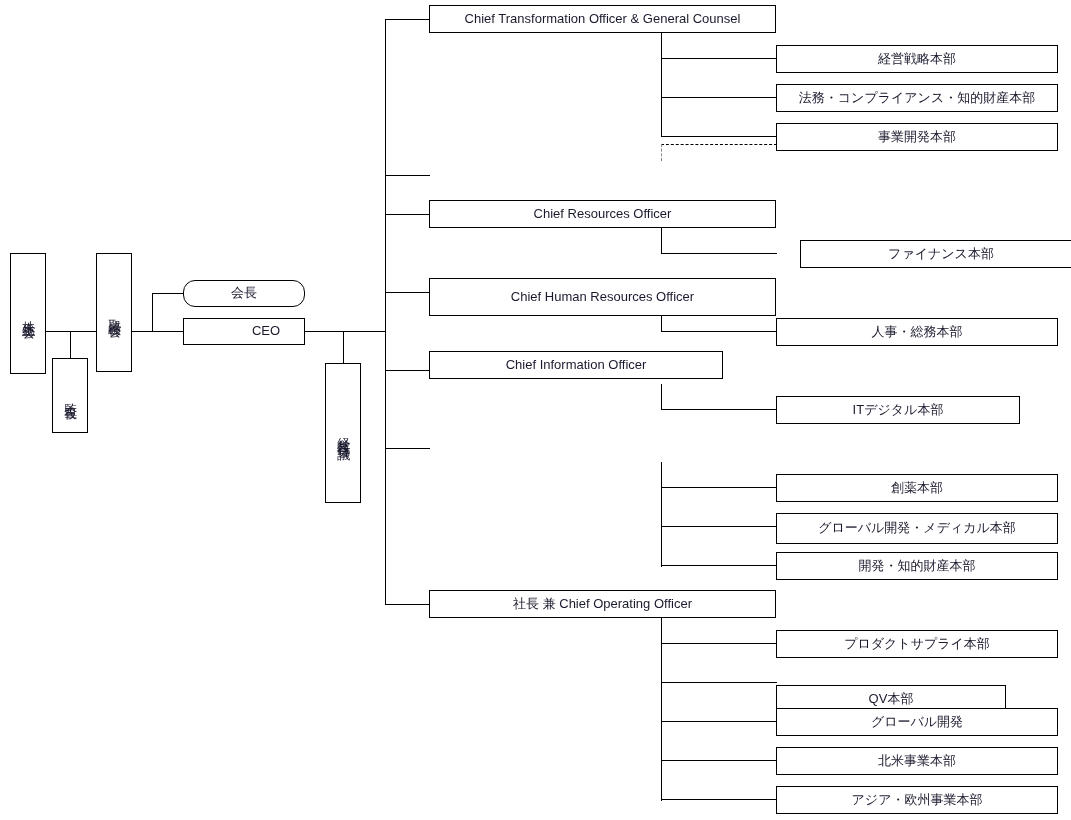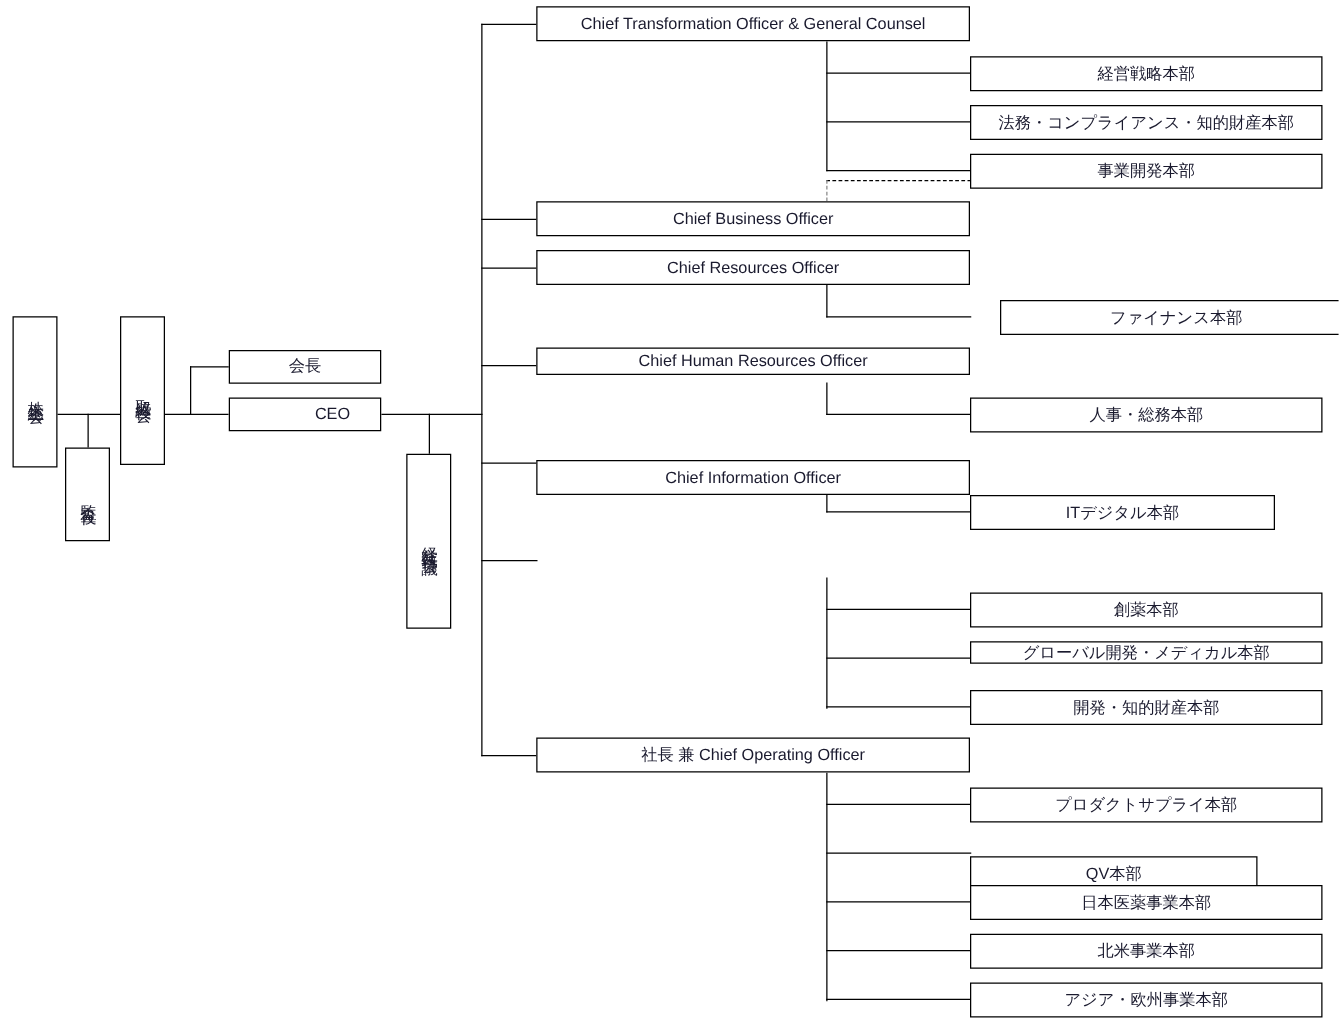--- a/index.html
+++ b/index.html
@@ -66,46 +66,45 @@
 
   <div class="line hline" style="left:45px;top:331px;width:52px;"></div>
 
   <div class="line vline" style="left:70px;top:331px;height:28px;"></div>
 
   <div class="line hline" style="left:131px;top:331px;width:52px;"></div>
 
   <div class="line vline" style="left:152px;top:293px;height:39px;"></div>
   <div class="line hline" style="left:152px;top:293px;width:32px;"></div>
 
-  <div class="box" style="left:183px;top:280px;width:122px;height:27px;">会長</div>
+  <div class="box" style="left:183px;top:280px;width:122px;height:27px;border-radius:12px;">会長</div>
 
   <div class="box" style="left:183px;top:318px;width:122px;height:27px;padding-left:44px;">CEO</div>
 
   <div class="line hline" style="left:305px;top:331px;width:81px;"></div>
 
   <div class="line vline" style="left:343px;top:331px;height:33px;"></div>
 
   <div class="box vtext" style="left:325px;top:363px;width:36px;height:140px;">経営執行会議</div>
 
   <div class="line vline" style="left:385px;top:19px;height:586px;"></div>
 
   <div class="line hline" style="left:385px;top:19px;width:45px;"></div>
   <div class="box" style="left:429px;top:5px;width:347px;height:28px;">Chief Transformation Officer &amp; General Counsel</div>
 
   <div class="line hline" style="left:385px;top:175px;width:45px;"></div>
-  <div class="box" style="left:429px;top:161px;width:347px;height:28px;">Chief Business Officer</div>
 
   <div class="line hline" style="left:385px;top:214px;width:45px;"></div>
   <div class="box" style="left:429px;top:200px;width:347px;height:28px;">Chief Resources Officer</div>
 
   <div class="line hline" style="left:385px;top:292px;width:45px;"></div>
-  <div class="box" style="left:429px;top:278px;width:347px;height:22px;">Chief Human Resources Officer</div>
+  <div class="box" style="left:429px;top:278px;width:347px;height:38px;">Chief Human Resources Officer</div>
 
   <div class="line hline" style="left:385px;top:370px;width:45px;"></div>
-  <div class="box" style="left:429px;top:368px;width:347px;height:28px;">Chief Information Officer</div>
+  <div class="box" style="left:429px;top:351px;width:294px;height:28px;">Chief Information Officer</div>
 
   <div class="line hline" style="left:385px;top:448px;width:45px;"></div>
 
   <div class="line hline" style="left:385px;top:604px;width:45px;"></div>
   <div class="box" style="left:429px;top:590px;width:347px;height:28px;">社長 兼 Chief Operating Officer</div>
 
   <div class="line vline" style="left:661px;top:33px;height:104px;"></div>
 
   <div class="line hline" style="left:661px;top:58px;width:116px;"></div>
   <div class="box jp" style="left:776px;top:45px;width:282px;height:28px;">経営戦略本部</div>
@@ -130,35 +129,35 @@
   <div class="line vline" style="left:661px;top:384px;height:26px;"></div>
   <div class="line hline" style="left:661px;top:409px;width:116px;"></div>
   <div class="box jp" style="left:776px;top:396px;width:244px;height:28px;">ITデジタル本部</div>
 
   <div class="line vline" style="left:661px;top:462px;height:105px;"></div>
 
   <div class="line hline" style="left:661px;top:487px;width:116px;"></div>
   <div class="box jp" style="left:776px;top:474px;width:282px;height:28px;">創薬本部</div>
 
   <div class="line hline" style="left:661px;top:526px;width:116px;"></div>
-  <div class="box jp" style="left:776px;top:513px;width:282px;height:18px;">グローバル開発・メディカル本部</div>
+  <div class="box jp" style="left:776px;top:513px;width:282px;height:31px;">グローバル開発・メディカル本部</div>
 
   <div class="line hline" style="left:661px;top:565px;width:116px;"></div>
   <div class="box jp" style="left:776px;top:552px;width:282px;height:28px;">開発・知的財産本部</div>
 
   <div class="line vline" style="left:661px;top:618px;height:183px;"></div>
 
   <div class="line hline" style="left:661px;top:643px;width:116px;"></div>
   <div class="box jp" style="left:776px;top:630px;width:282px;height:28px;">プロダクトサプライ本部</div>
 
   <div class="line hline" style="left:661px;top:682px;width:116px;"></div>
   <div class="box jp" style="left:776px;top:685px;width:230px;height:28px;">QV本部</div>
 
   <div class="line hline" style="left:661px;top:721px;width:116px;"></div>
-  <div class="box jp" style="left:776px;top:708px;width:282px;height:28px;">日本医薬事業本部</div>
+  <div class="box jp" style="left:776px;top:708px;width:282px;height:28px;">グローバル開発</div>
 
   <div class="line hline" style="left:661px;top:760px;width:116px;"></div>
   <div class="box jp" style="left:776px;top:747px;width:282px;height:28px;">北米事業本部</div>
 
   <div class="line hline" style="left:661px;top:799px;width:116px;"></div>
   <div class="box jp" style="left:776px;top:786px;width:282px;height:28px;">アジア・欧州事業本部</div>
 
 </div>
 
 </body></html>

